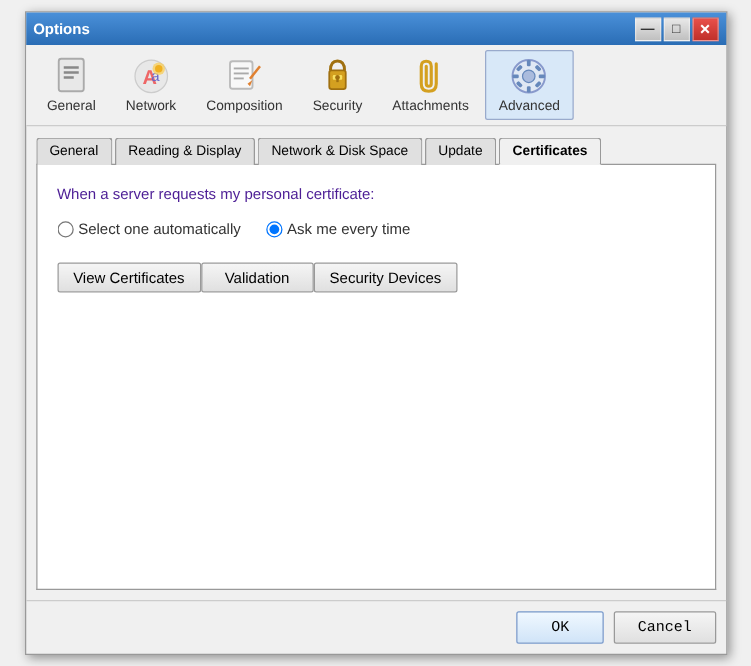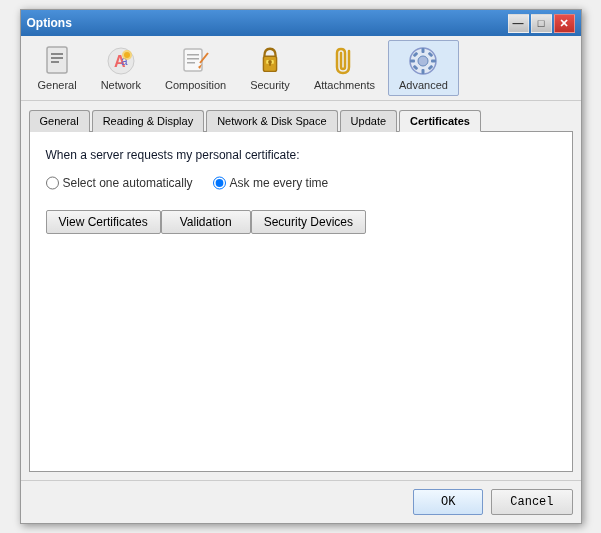--- a/index.html
+++ b/index.html
@@ -139,32 +139,33 @@
       border: 1px solid #999;
       border-top: none;
       background: white;
       padding: 16px;
       min-height: 340px;
     }
 
     .cert-description {
       font-size: 12px;
       margin-bottom: 14px;
-      color: #0f172a;
+      color: #4c1d95;
     }
 
     .radio-group {
       display: flex;
       gap: 20px;
       margin-bottom: 20px;
       align-items: center;
     }
 
     .radio-option {
       display: flex;
+      align-items: center;
       gap: 4px;
       cursor: pointer;
     }
 
     .radio-option input[type="radio"] {
       margin: 0;
       cursor: pointer;
     }
 
     .radio-label {

